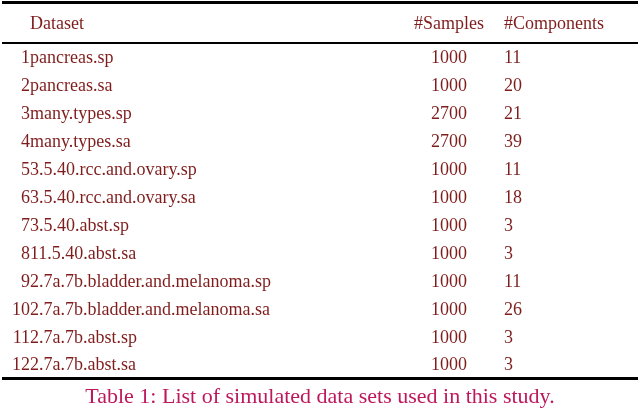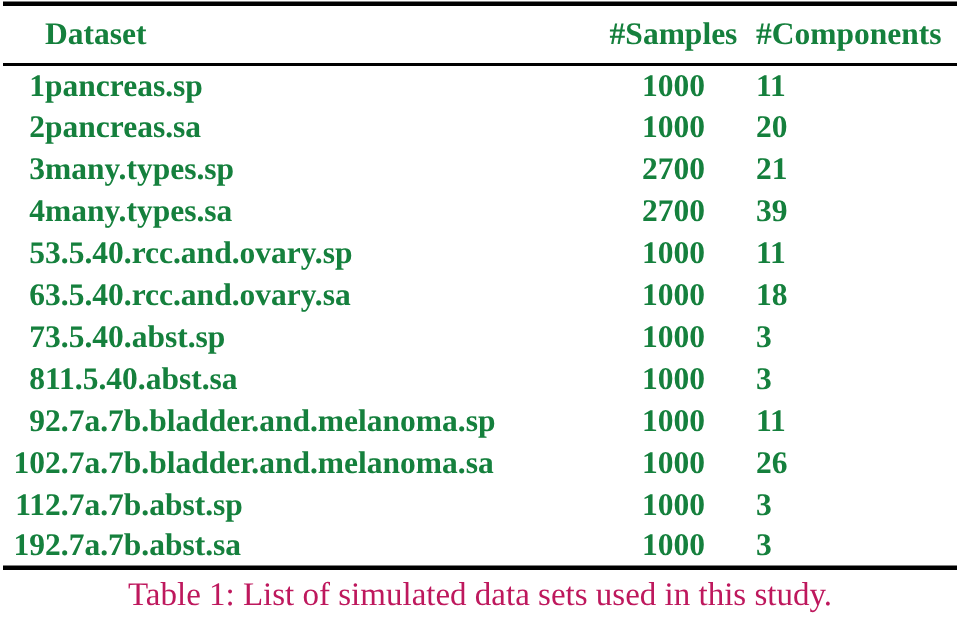--- a/index.html
+++ b/index.html
@@ -18,25 +18,25 @@
     border-collapse: collapse;
     table-layout: fixed;
     width: 636px;
     margin: 0 2px;
     border-top: 3px solid #000;
     border-bottom: 3px solid #000;
   }
   table.datasets th,
   table.datasets td {
     padding: 0;
-    font-weight: bold;
-    font-size: 21px;
+    font-weight: normal;
+    font-size: 18px;
     line-height: 1;
     white-space: nowrap;
-    color: #15803d;
+    color: #7f1d1d;
   }
   thead tr { height: 40px; }
   thead { border-bottom: 2px solid #000; }
   tbody tr { height: 28px; }
   .c-idx { width: 28px; text-align: right; }
   .c-ds  { text-align: left; padding-left: 7px; }
   .c-sa  { width: 110px; text-align: center; }
   .c-co  { width: 134px; padding-right: 18px; text-align: left; }
   .caption {
     width: 640px;
@@ -122,21 +122,21 @@
           <td class="c-sa">1000</td>
           <td class="c-co">26</td>
         </tr>
         <tr>
           <td class="c-idx">11</td>
           <td class="c-ds">2.7a.7b.abst.sp</td>
           <td class="c-sa">1000</td>
           <td class="c-co">3</td>
         </tr>
         <tr>
-          <td class="c-idx">19</td>
+          <td class="c-idx">12</td>
           <td class="c-ds">2.7a.7b.abst.sa</td>
           <td class="c-sa">1000</td>
           <td class="c-co">3</td>
         </tr>
       </tbody>
   </table>
   <div class="caption">Table 1: List of simulated data sets used in this study.</div>
 </div>
 
 </body></html>

